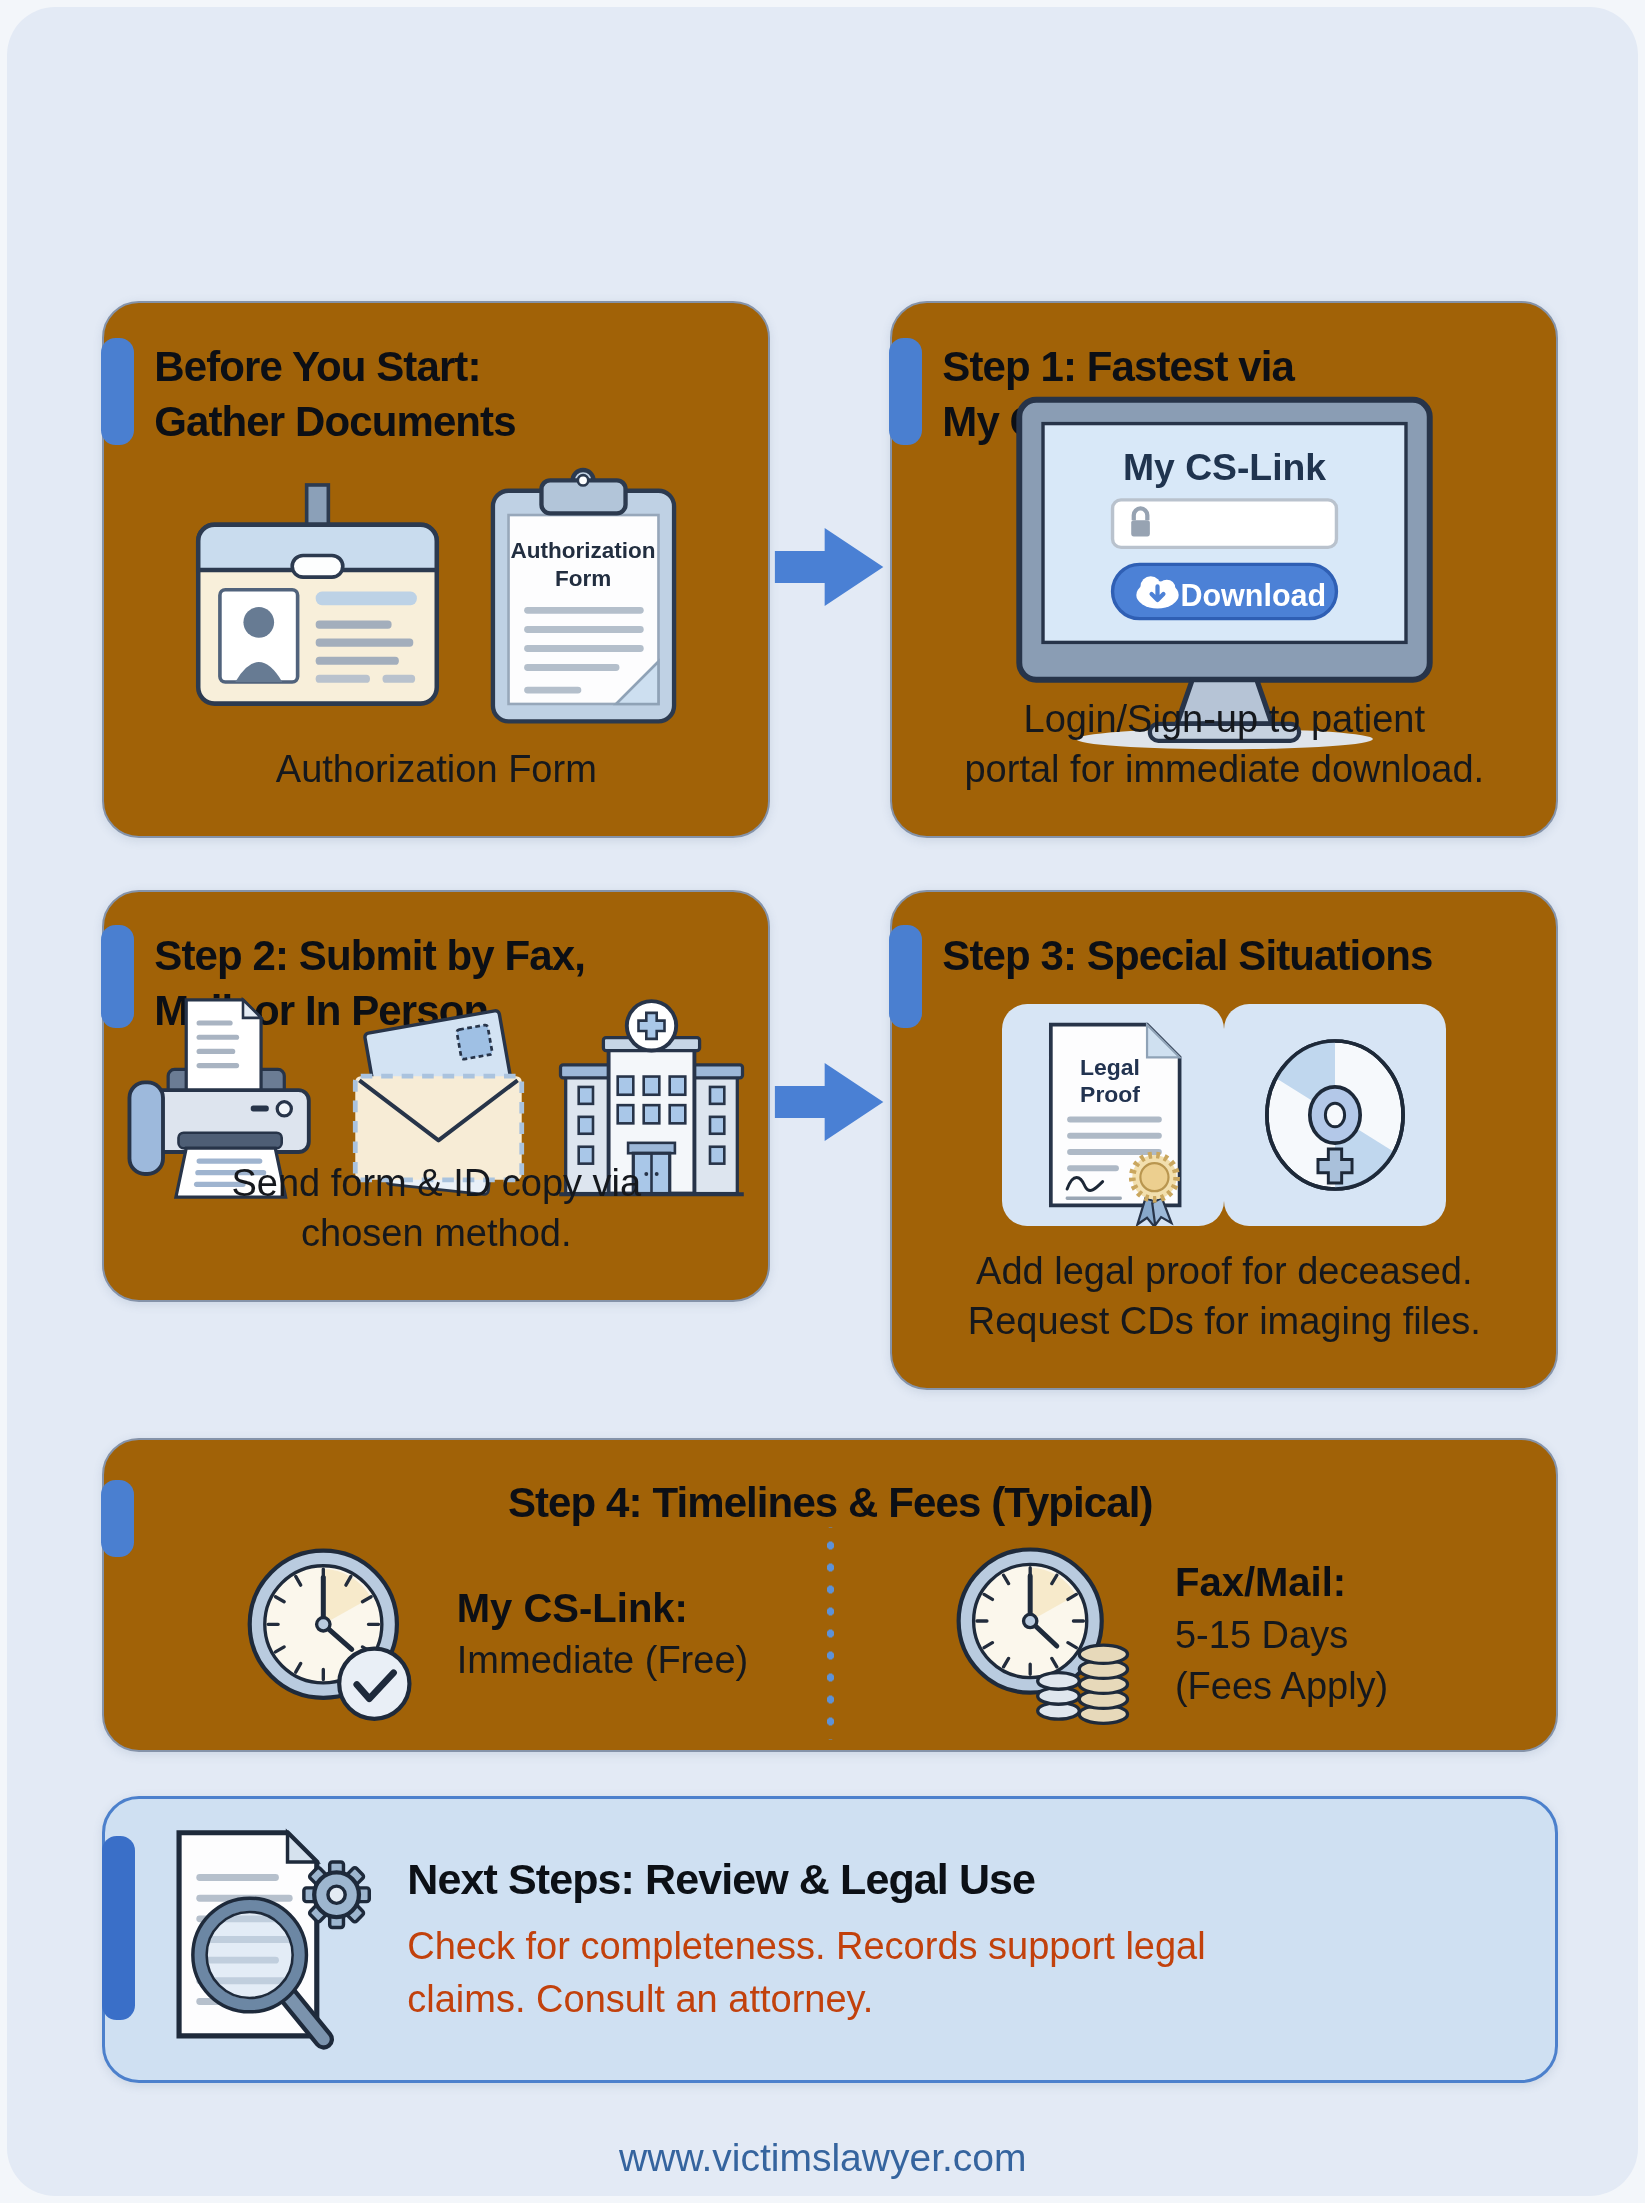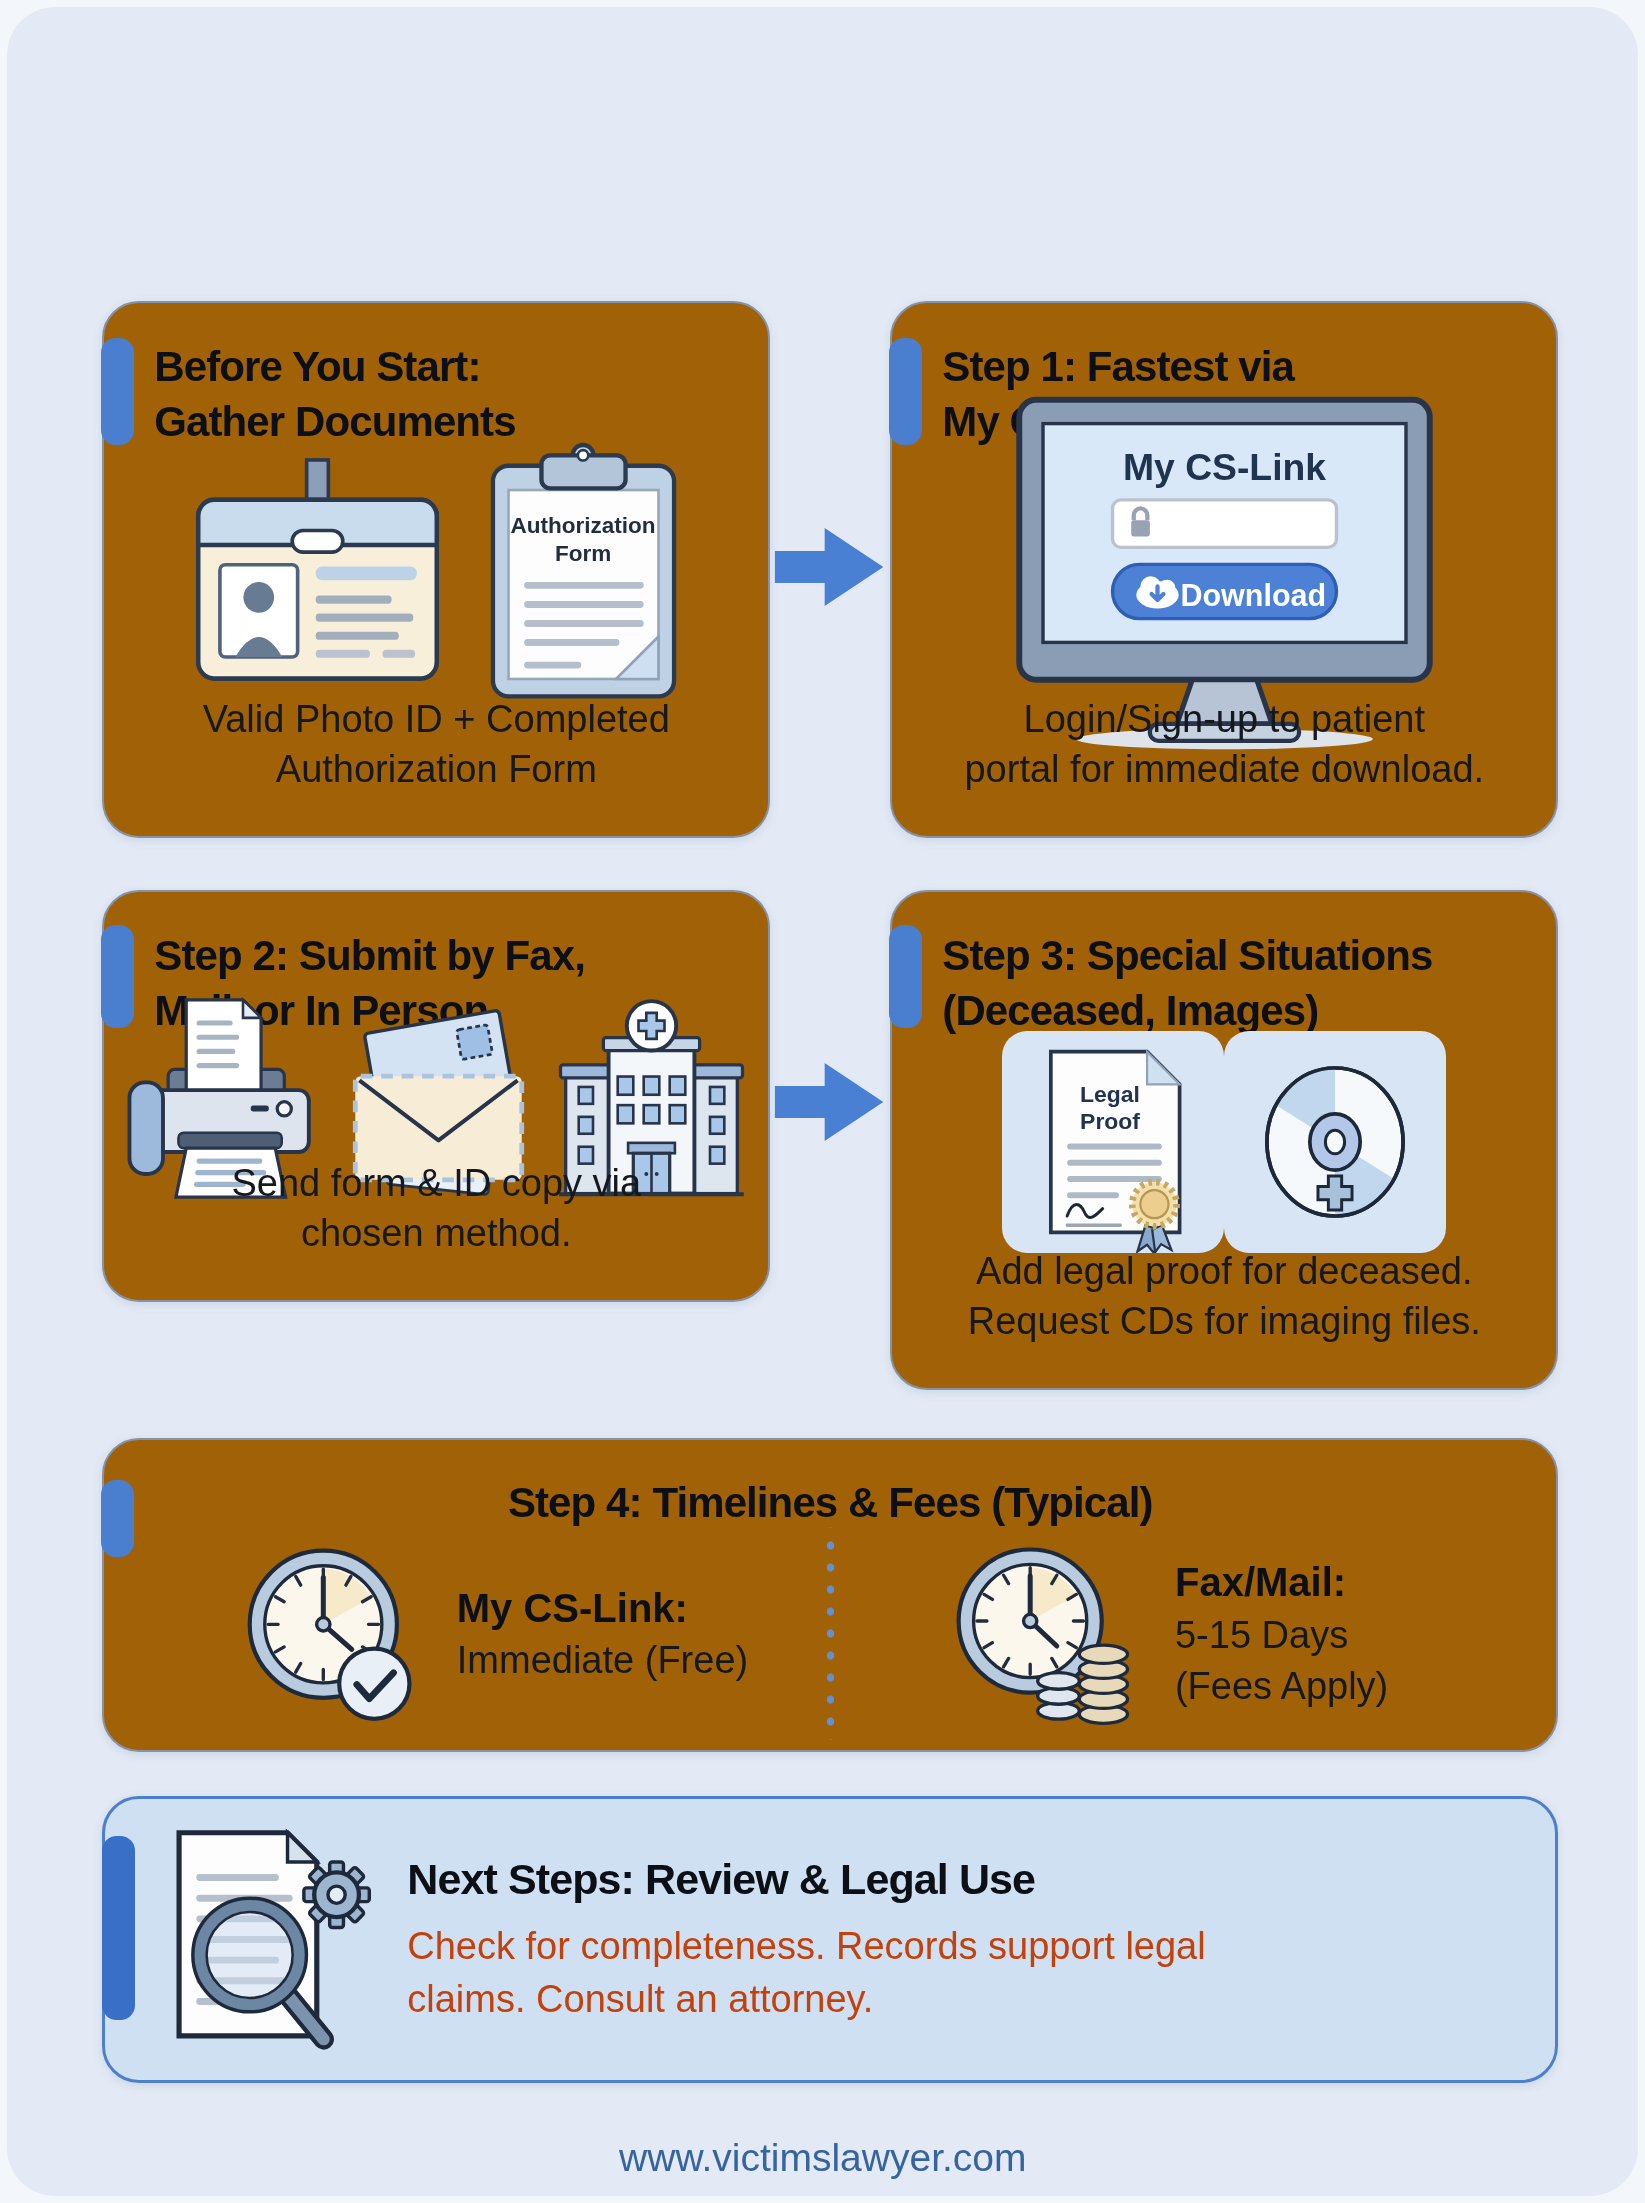--- a/index.html
+++ b/index.html
@@ -114,21 +114,20 @@
         <text x="112" y="138" font-size="26" font-weight="bold" fill="#222e40" text-anchor="middle">Form</text>
         <rect x="44" y="162" width="138" height="8" rx="4" fill="#b4bfcb"></rect>
         <rect x="44" y="184" width="138" height="8" rx="4" fill="#b4bfcb"></rect>
         <rect x="44" y="206" width="138" height="8" rx="4" fill="#b4bfcb"></rect>
         <rect x="44" y="228" width="110" height="8" rx="4" fill="#b4bfcb"></rect>
         <rect x="44" y="254" width="66" height="8" rx="4" fill="#b4bfcb"></rect>
         <path d="M199 225 V274 H150 Z" fill="#cddff0" stroke="#8fa2b6" stroke-width="3"></path>
       </svg>
     </div>
     <div class="caption">
-      <span>Valid Photo ID + Completed</span>
       <span>Authorization Form</span>
     </div>
   </div>
 
   <div class="card" style="left:883px;top:294px;width:668px;height:537px;">
     <div class="tab" style="top:35px;height:107px;"></div>
     <div class="card-h">
       <span>Step 1: Fastest via</span>
       <span>My CS-Link</span>
     </div>
@@ -227,21 +226,20 @@
     <div class="caption">
       <span>Send form &amp; ID copy via</span>
       <span>chosen method.</span>
     </div>
   </div>
 
   <div class="card" style="left:883px;top:883px;width:668px;height:500px;">
     <div class="tab" style="top:33px;height:103px;"></div>
     <div class="card-h">
       <span>Step 3: Special Situations</span>
-      <span>(Deceased, Images)</span>
     </div>
     <div class="icons" style="">
 
       <svg width="222" height="222" viewBox="0 0 300 300">
         <rect x="0" y="0" width="300" height="300" rx="34" fill="#d7e5f5"></rect>
         <path d="M66 28 H196 L240 72 V272 H66 Z" fill="#fdfdfe" stroke="#273449" stroke-width="5"></path>
         <path d="M196 28 L240 72 H196 Z" fill="#cfe0f0" stroke="#8fa2b6" stroke-width="3"></path>
         <text x="146" y="96" font-size="31" font-weight="bold" fill="#223350" text-anchor="middle">Legal</text>
         <text x="146" y="132" font-size="31" font-weight="bold" fill="#223350" text-anchor="middle">Proof</text>
         <rect x="88" y="152" width="128" height="8" rx="4" fill="#aeb9c6"></rect>

